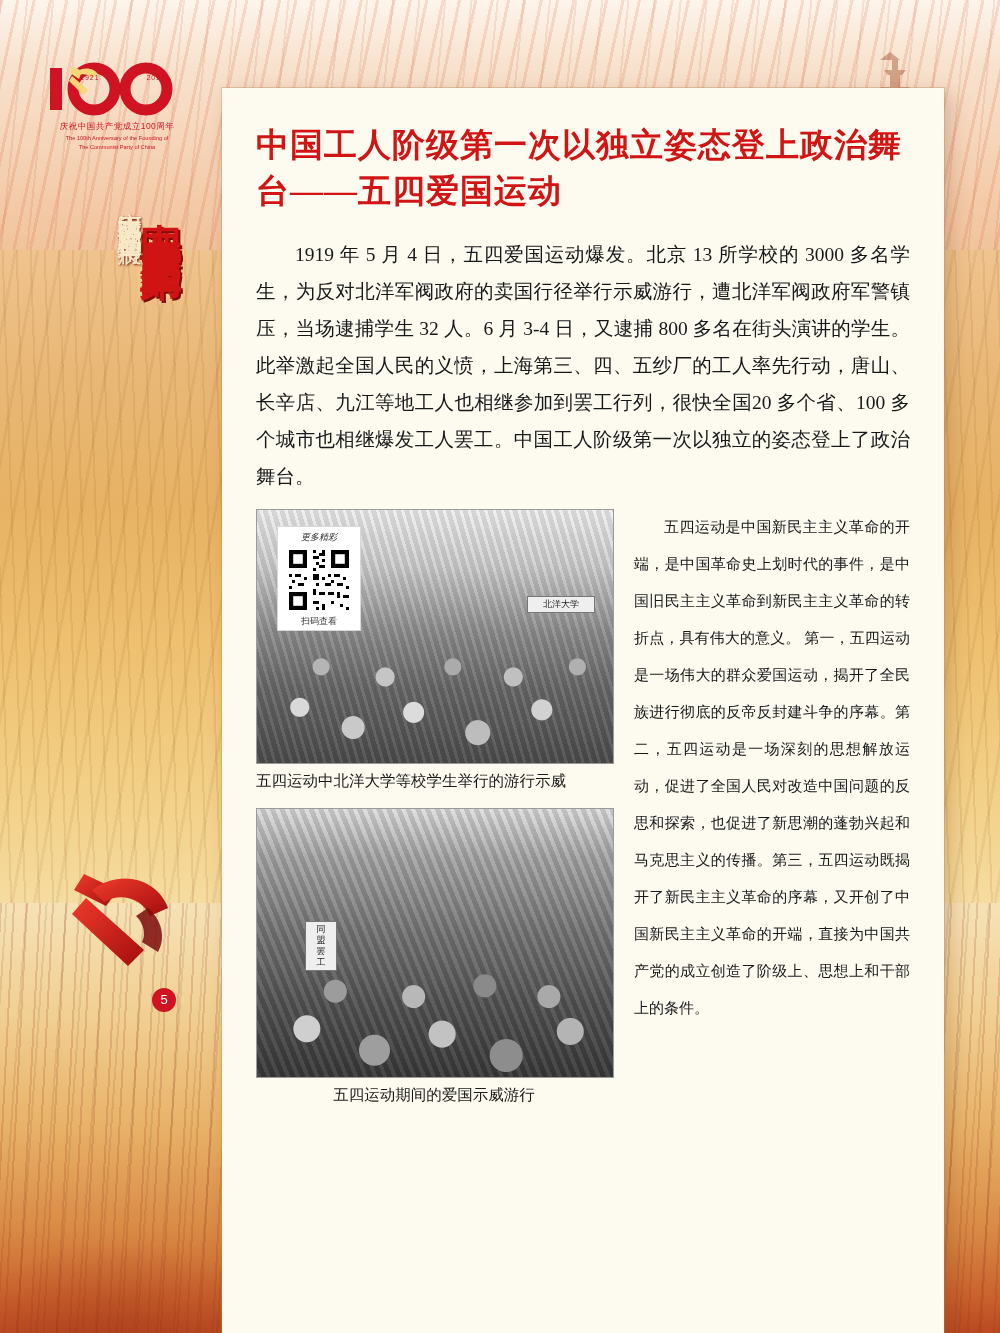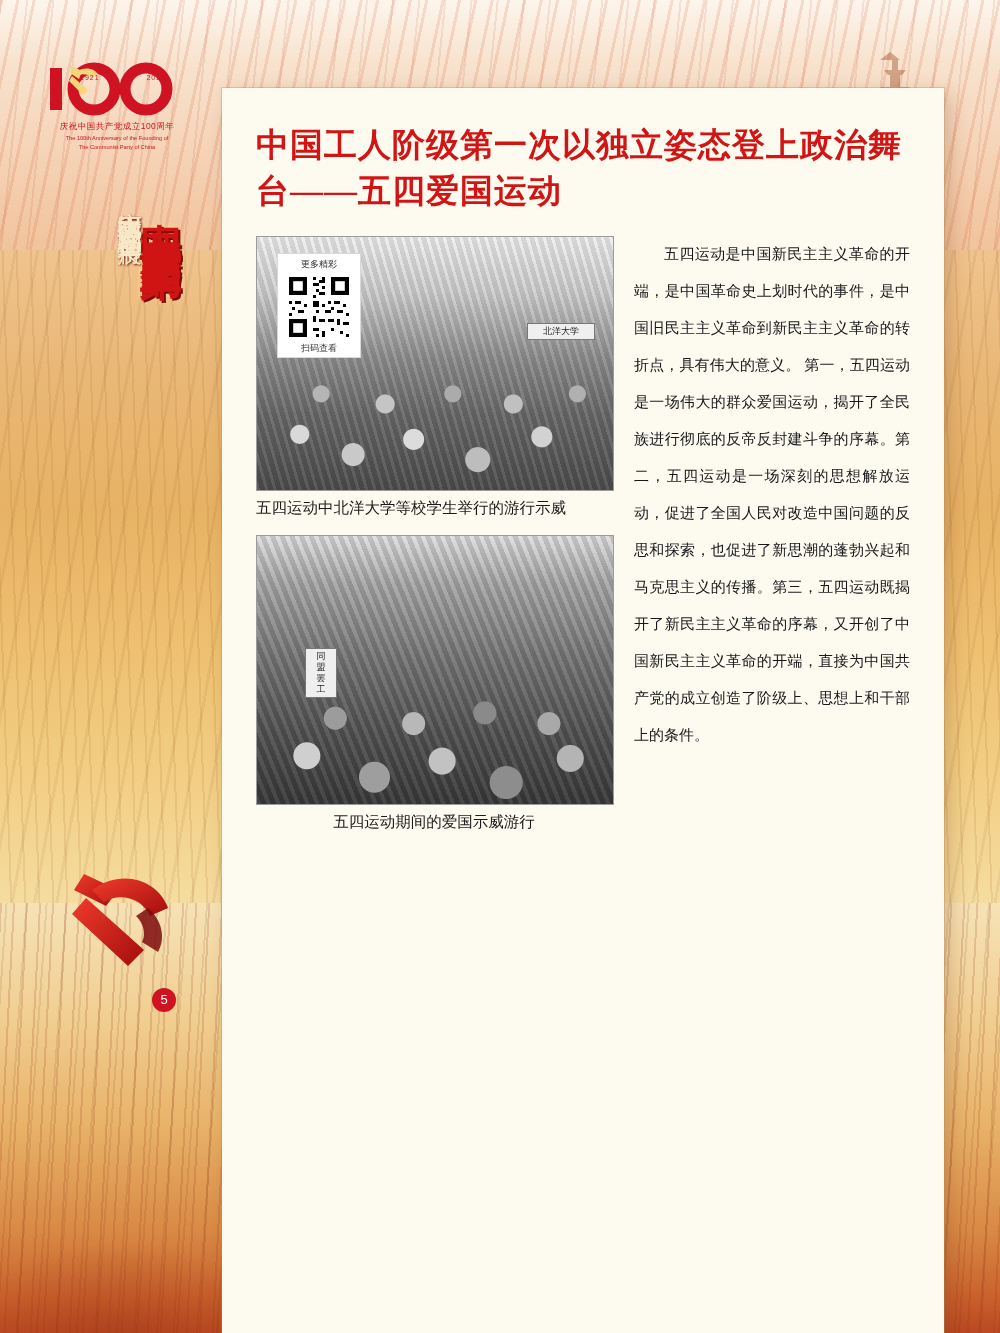--- a/index.html
+++ b/index.html
@@ -164,21 +164,21 @@
   .banner{
     position:absolute;background:#efefef;border:1px solid #777;color:#222;
     font-size:9px;line-height:11px;text-align:center;padding:2px;
     font-family:"Liberation Serif",serif;
   }
   
   .qr{
     position:absolute;left:20px;top:16px;width:74px;background:#fff;
     border:1px solid #d8d8d8;padding:4px 4px 2px 4px;text-align:center;
   }
-  .qr .qr-top{font-size:9px;color:#333;margin-bottom:3px;}
+  .qr .qr-top{font-size:9px;color:#333;margin-bottom:3px;font-style:italic;}
   .qr .qr-img{width:66px;height:66px;display:block;margin:0 auto;}
   .qr .qr-bot{font-size:9px;color:#333;margin-top:2px;}
   
   .right-band{position:absolute;right:0;top:0;width:56px;height:1333px;}
 </style>
 </head>
 <body>
 
 <div class="bg-root">
   <div class="bg-sky"></div>
@@ -240,20 +240,21 @@
   </svg>
 
 
   <div class="page-num">5</div>
 </div>
 
 <div class="card">
   <div class="card-inner">
     <h1 class="headline">中国工人阶级第一次以独立姿态登上政治舞台——五四爱国运动</h1>
 
+    <div class="para">1919 年 5 月 4 日，五四爱国运动爆发。北京 13 所学校的 3000 多名学生，为反对北洋军阀政府的卖国行径举行示威游行，遭北洋军阀政府军警镇压，当场逮捕学生 32 人。6 月 3-4 日，又逮捕 800 多名在街头演讲的学生。此举激起全国人民的义愤，上海第三、四、五纱厂的工人率先行动，唐山、长辛店、九江等地工人也相继参加到罢工行列，很快全国20 多个省、100 多个城市也相继爆发工人罢工。中国工人阶级第一次以独立的姿态登上了政治舞台。</div>
 
     <div class="cols">
       <div class="col-left">
 
         <div class="photo p1">
           <div class="crowd"></div>
           <div class="banner" style="right:18px;top:86px;width:62px;">北洋大学</div>
 
           <div class="qr">
             <div class="qr-top">更多精彩</div>

